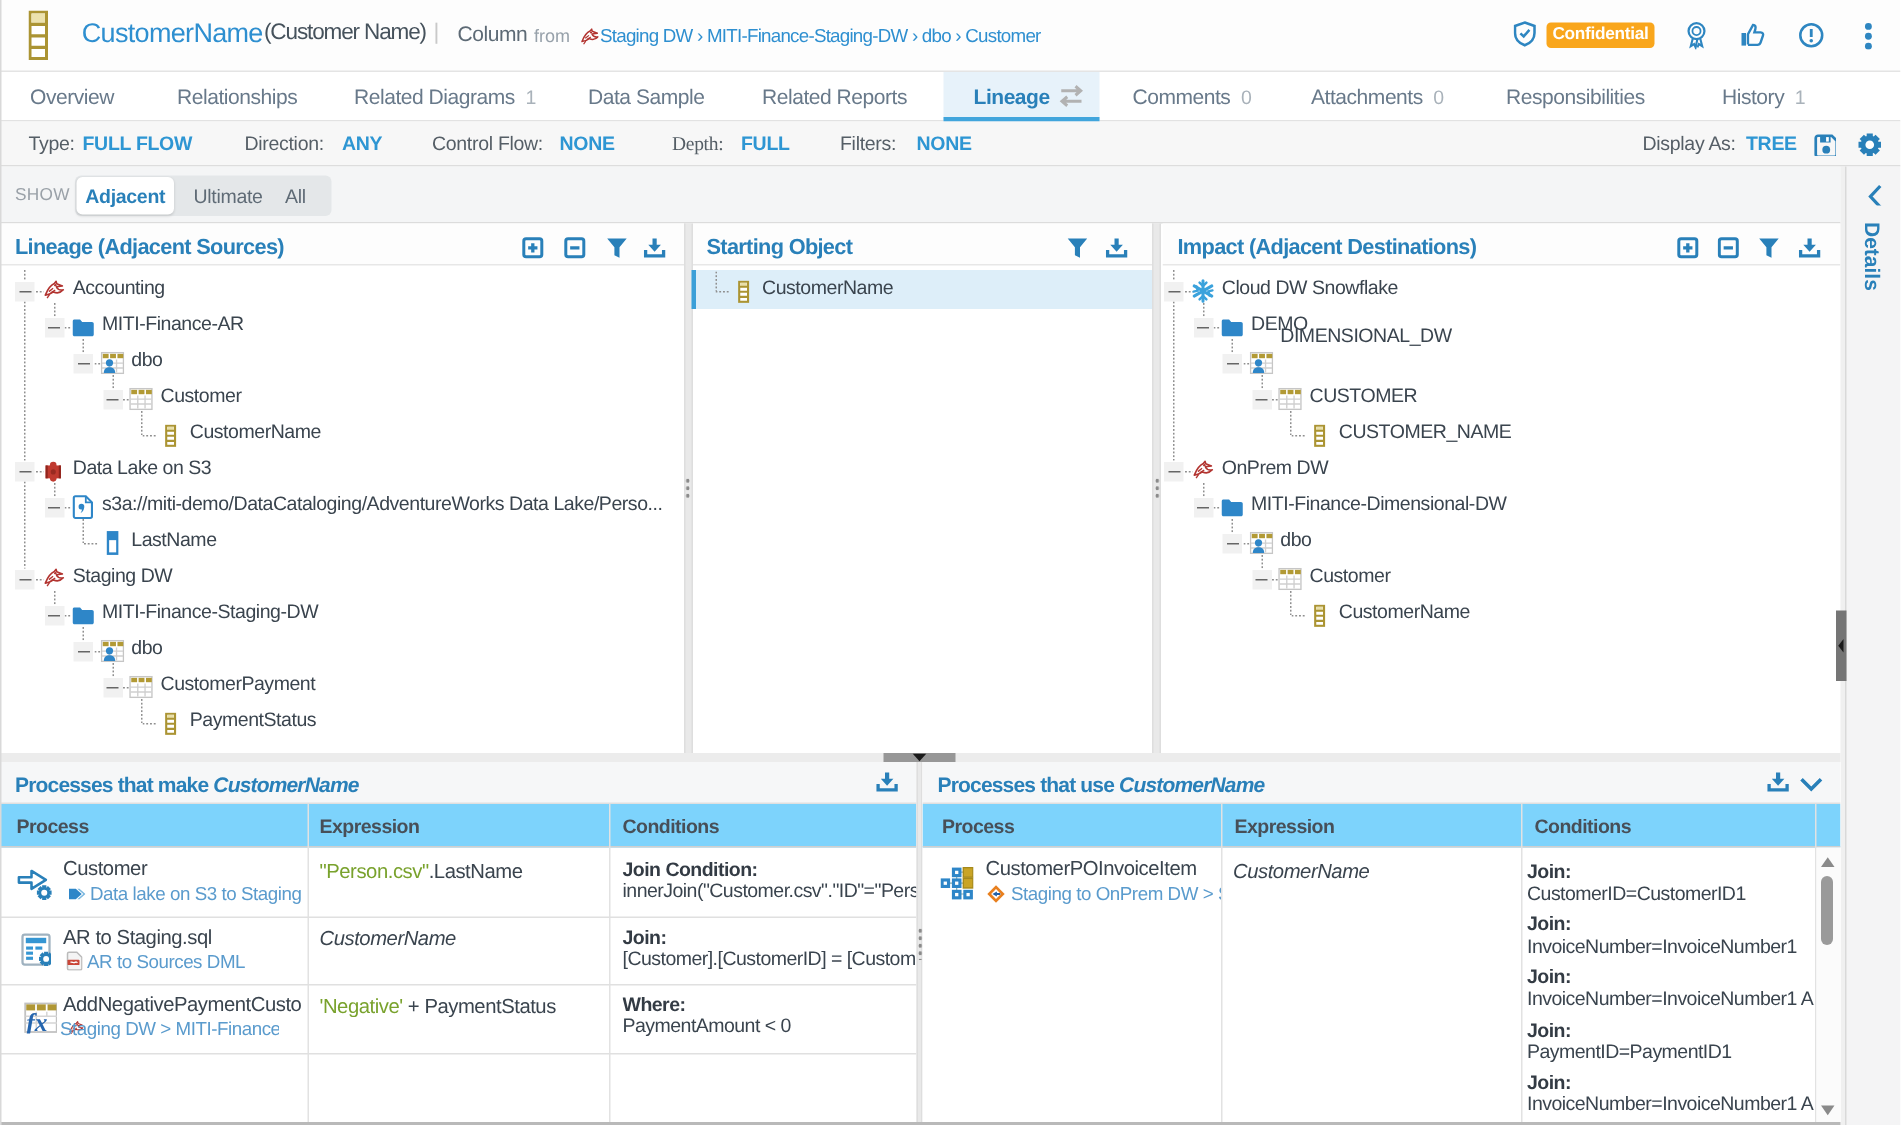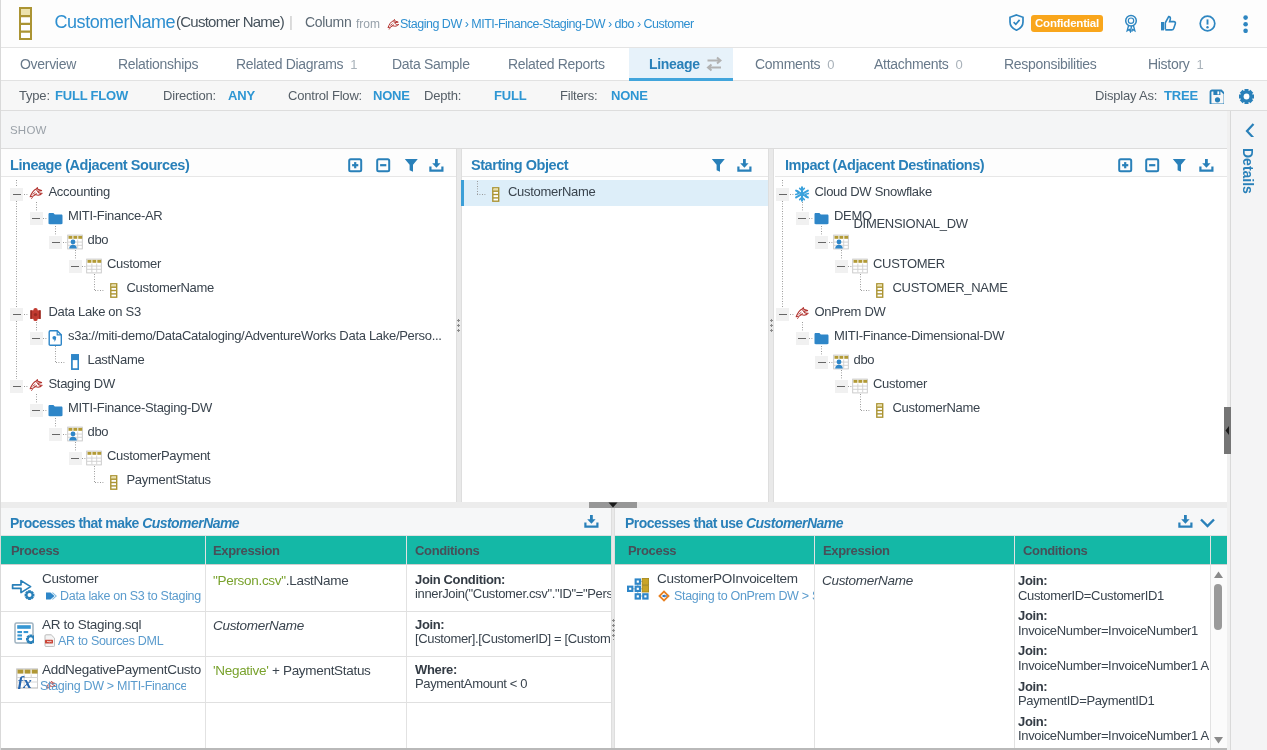--- a/index.html
+++ b/index.html
@@ -37,21 +37,21 @@
 .tbox div{position:absolute;left:2.5px;top:6px;width:8px;height:1px;background:#666;}
 .dotv{position:absolute;width:1px;background-image:linear-gradient(#8f8f8f 40%,rgba(255,255,255,0) 0%);background-size:1px 2.5px;}
 .doth{position:absolute;height:1px;background-image:linear-gradient(to right,#8f8f8f 40%,rgba(255,255,255,0) 0%);background-size:2.5px 1px;}
 
 #hsplit{left:0;top:502px;width:1227px;height:6px;background:#ececec;}
 #hthumb{position:absolute;left:589px;top:0;width:48px;height:6px;background:#979797;}
 
 .bpanel{position:absolute;top:508px;height:242px;background:#fff;overflow:hidden;}
 .bptitle{position:absolute;left:10px;top:7px;font-size:14px;font-weight:bold;color:#2980b9;letter-spacing:-0.55px;white-space:nowrap;}
 .bphead{position:absolute;left:0;top:0;right:0;height:28px;background:#f6f7f8;border-bottom:1px solid #e0e0e0;}
-.thead{position:absolute;left:0;top:28px;right:0;height:29px;background:#14b8a6;border-bottom:1px solid #cfcfcf;padding-left:48px;}
+.thead{position:absolute;left:0;top:28px;right:0;height:29px;background:#7dd3fc;border-bottom:1px solid #cfcfcf;padding-left:48px;}
 .thead span{position:absolute;top:7px;font-size:13px;font-weight:bold;color:#474f58;letter-spacing:-0.35px;}
 .tcell{position:absolute;overflow:hidden;font-size:13.5px;letter-spacing:-0.3px;color:#3a444e;white-space:nowrap;}
 .colb{position:absolute;top:28px;bottom:0;width:1px;background:#e2e2e2;}
 .rowb{position:absolute;left:0;right:0;height:1px;background:#e0e0e0;}
 .sub{color:#5a9bcd;font-size:12.5px;letter-spacing:-0.3px;}
 .green{color:#79a22d;}
 .condlab{font-weight:bold;color:#333b44;}
 .cond{font-size:13px;line-height:14.5px;letter-spacing:-0.35px;}
 #details{left:1230px;top:111px;width:37px;height:639px;background:#f4f4f5;border-left:1px solid #d9d9d9;}
 #vsplit{left:1227px;top:111px;width:3px;height:639px;background:#f0f0f0;}
@@ -119,21 +119,21 @@
     <path d="M1.5 4.5 H14 M11 1.5 L14.5 4.5 L11 7.5" stroke="#b2b2b2" stroke-width="2" fill="none"></path>
     <path d="M15 11.5 H2.5 M5.5 8.5 L2 11.5 L5.5 14.5" stroke="#b2b2b2" stroke-width="2" fill="none"></path>
   </svg>
 <div class="abs" id="fbar">
     <span class="flab" style="left:19px;">Type:</span>
     <span class="fval" style="left:55px;">FULL FLOW</span>
     <span class="flab" style="left:163px;">Direction:</span>
     <span class="fval" style="left:228px;">ANY</span>
     <span class="flab" style="left:288px;">Control Flow:</span>
     <span class="fval" style="left:373px;">NONE</span>
-    <span class="flab" style="left:424px;">Depth:</span>
+    <span class="flab" style="left:448px;font-family:Liberation Serif, serif;">Depth:</span>
     <span class="fval" style="left:494px;">FULL</span>
     <span class="flab" style="left:560px;">Filters:</span>
     <span class="fval" style="left:611px;">NONE</span>
     <span class="flab" style="left:1095px;">Display As:</span>
     <span class="fval" style="left:1164px;">TREE</span>
   </div>
 <svg class="abs" style="left:1209px;top:89px;" width="15" height="15" viewBox="0 0 15 15">
     <path d="M1.5 3 C1.5 2.2 2.2 1.5 3 1.5 H12.2 L15.5 4.8 V14 C15.5 14.8 14.8 15.5 14 15.5 H3 C2.2 15.5 1.5 14.8 1.5 14 Z" fill="none" stroke="#2980b9" stroke-width="1.8"></path>
     <rect x="4.4" y="1.8" width="7" height="4.2" fill="#2980b9"></rect>
     <rect x="8.4" y="2.4" width="1.8" height="3" fill="#fff"></rect>
@@ -146,20 +146,25 @@
     <line x1="8.5" y1="8.5" x2="3.20" y2="13.80" stroke="#2980b9" stroke-width="4.08"></line>
     <line x1="8.5" y1="8.5" x2="1.00" y2="8.50" stroke="#2980b9" stroke-width="4.08"></line>
     <line x1="8.5" y1="8.5" x2="3.20" y2="3.20" stroke="#2980b9" stroke-width="4.08"></line>
     <line x1="8.5" y1="8.5" x2="8.50" y2="1.00" stroke="#2980b9" stroke-width="4.08"></line>
     <line x1="8.5" y1="8.5" x2="13.80" y2="3.20" stroke="#2980b9" stroke-width="4.08"></line>
     <circle cx="8.5" cy="8.5" r="6.1" fill="#2980b9"></circle>
     <circle cx="8.5" cy="8.5" r="2.89" fill="#fff"></circle>
   </svg>
 <div class="abs" id="srow">
     <span class="abs" style="left:10px;top:13px;font-size:11.5px;color:#9aa1a8;letter-spacing:0.2px;">SHOW</span>
+    <div id="sgrp">
+      <div id="sadj">Adjacent</div>
+      <span class="sbtn" style="left:79px;">Ultimate</span>
+      <span class="sbtn" style="left:140px;">All</span>
+    </div>
   </div>
 <div class="panel" style="left:0px;width:456px;">
     <div class="phead"></div>
     <div class="ptitle">Lineage (Adjacent Sources)</div>
   </div>
 <svg class="abs" style="left:348px;top:158px;" width="15" height="15" viewBox="0 0 15 15">
     <rect x="1.2" y="1.2" width="12" height="12" rx="1.5" fill="none" stroke="#2980b9" stroke-width="2"></rect>
     <path d="M4.1 7.2 H10.3" stroke="#2980b9" stroke-width="2.2"></path>
     <path d="M7.2 4.1 V10.3" stroke="#2980b9" stroke-width="2.2"></path>
   </svg>

